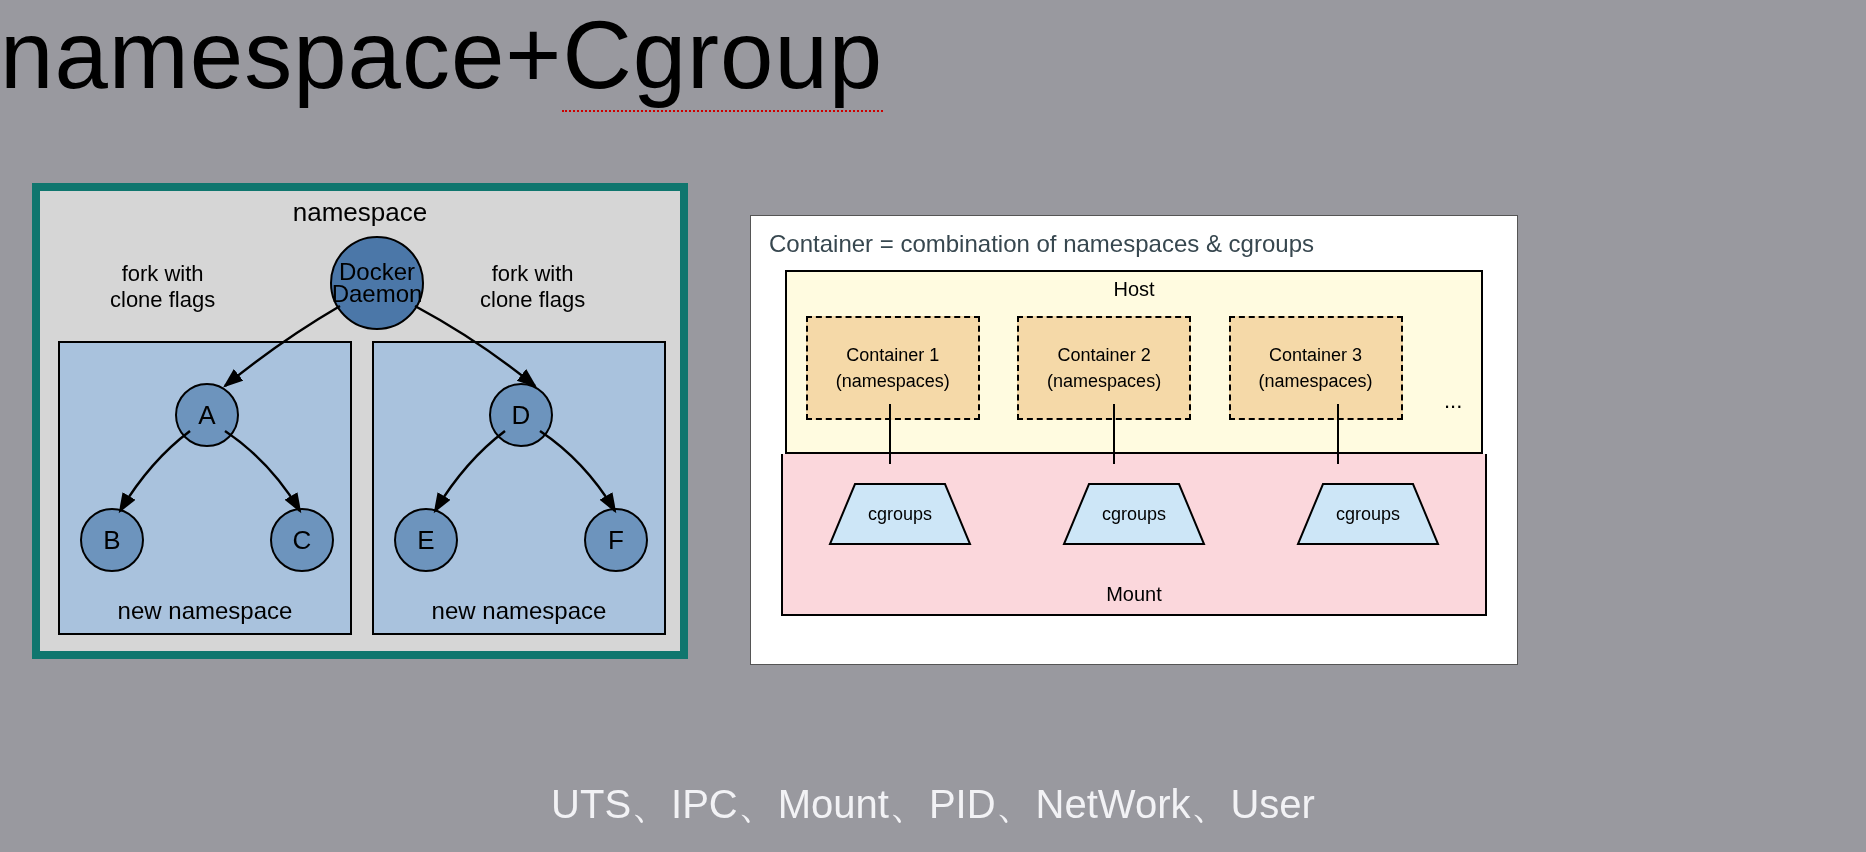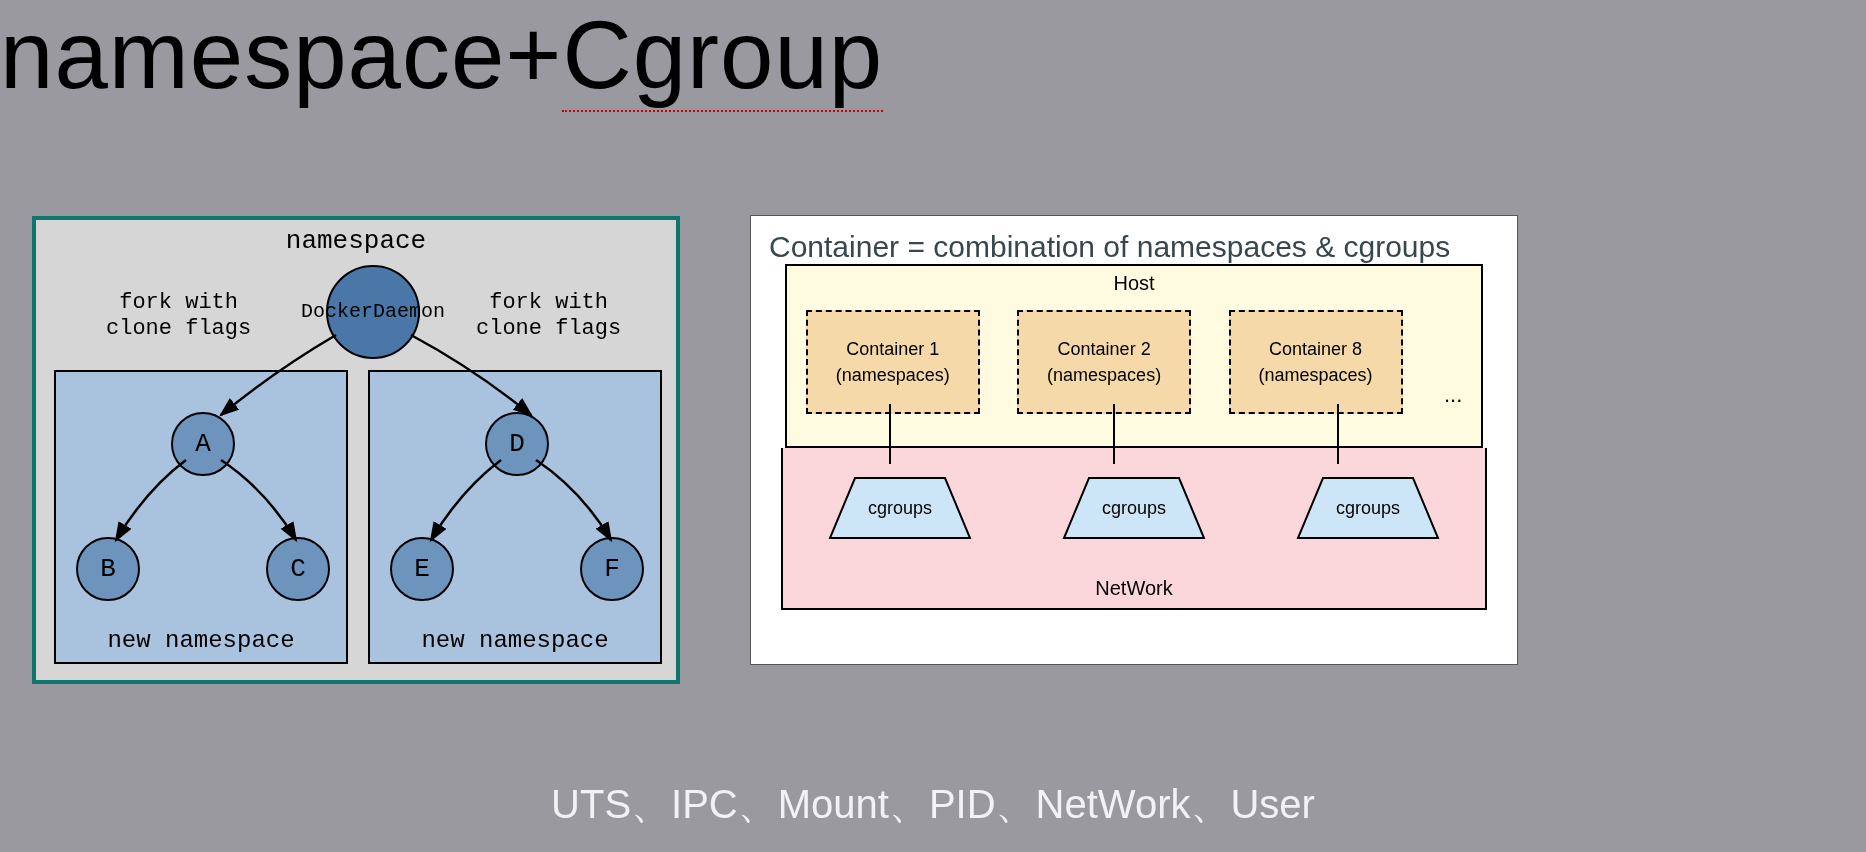--- a/index.html
+++ b/index.html
@@ -1,36 +1,36 @@
 <!DOCTYPE html>
 <html><head>
 <meta charset="utf-8">
 <style>
   html,body{margin:0;padding:0;width:1866px;height:852px;background:#99999f;font-family:Arial,Helvetica,sans-serif;overflow:hidden}
   .title{position:absolute;left:0;right:0;top:0;text-align:left;font-size:96px;letter-spacing:1px;color:#000}
   .underline{border-bottom:2px dotted #c00;padding-bottom:2px}
   .footer{position:absolute;left:0;right:0;bottom:20px;text-align:center;font-size:40px;color:#f2f2f5}
   
-  .left-box{position:absolute;left:32px;top:216px;width:640px;height:460px;background:#d6d6d6;border:4px solid #0f766e;font-family:Liberation Mono, monospace}
+  .left-box{position:absolute;left:32px;top:183px;width:640px;height:460px;background:#d6d6d6;border:8px solid #0f766e;font-family:Liberation Sans, sans-serif}
   .ns-title{position:absolute;top:6px;left:0;right:0;text-align:center;font-size:26px;color:#000}
-  .docker-circle{position:absolute;left:290px;top:45px;width:90px;height:90px;border-radius:50%;background:#4b77a8;border:2px solid #000;display:flex;flex-direction:row;align-items:center;justify-content:center;font-size:20px;line-height:22px;color:#000}
+  .docker-circle{position:absolute;left:290px;top:45px;width:90px;height:90px;border-radius:50%;background:#4b77a8;border:2px solid #000;display:flex;flex-direction:column;align-items:center;justify-content:center;font-size:24px;line-height:22px;color:#000}
   .fork-l{position:absolute;left:70px;top:70px;font-size:22px;line-height:26px;text-align:center;color:#000}
   .fork-r{position:absolute;left:440px;top:70px;font-size:22px;line-height:26px;text-align:center;color:#000}
   .sub-ns{position:absolute;top:150px;width:290px;height:290px;background:#a9c2dd;border:2px solid #000}
   .sub-ns.left{left:18px}
   .sub-ns.right{left:332px}
   .sub-ns-title{position:absolute;bottom:8px;left:0;right:0;text-align:center;font-size:24px;color:#000}
   .node{position:absolute;width:60px;height:60px;border-radius:50%;background:#6d94bd;border:2px solid #000;display:flex;align-items:center;justify-content:center;font-size:26px;color:#000}
   .node.top{left:115px;top:40px}
   .node.bl{left:20px;top:165px}
   .node.br{left:210px;top:165px}
   svg.arrows{position:absolute;left:0;top:0;width:640px;height:460px;pointer-events:none}
   
   .right-box{position:absolute;left:750px;top:215px;width:730px;height:420px;background:#fff;border:1px solid #555;padding:14px 18px;font-family:Arial,Helvetica,sans-serif}
-  .right-title{font-size:30px;color:#37474f;}
+  .right-title{font-size:24px;color:#37474f;margin-bottom:12px}
   .host-box{position:relative;margin:0 16px;height:180px;background:#fffbe0;border:2px solid #000}
   .host-label{position:absolute;top:6px;left:0;right:0;text-align:center;font-size:20px}
   .containers{position:absolute;top:44px;left:0;right:0;display:flex;justify-content:space-around;align-items:flex-start}
   .container{width:170px;height:100px;border:2px dashed #000;background:#f5d9a8;display:flex;flex-direction:column;align-items:center;justify-content:center;font-size:18px;line-height:26px}
   .ellipsis{align-self:flex-end;font-size:22px;padding-bottom:6px;padding-left:4px}
   .kernel-box{position:relative;margin:0 12px;height:160px;background:#fbd7dc;border:2px solid #000;border-top:none}
   .kernel-label{position:absolute;bottom:8px;left:0;right:0;text-align:center;font-size:20px}
   .cg-row{position:absolute;top:20px;left:0;right:0;display:flex;justify-content:space-around}
   .cg{position:relative;width:170px;height:80px;display:flex;align-items:center;justify-content:center}
   .cg svg{position:absolute;left:0;top:0}
@@ -101,21 +101,21 @@
     <div class="containers">
       <div class="container">
         <span>Container 1</span>
         <span>(namespaces)</span>
       </div>
       <div class="container">
         <span>Container 2</span>
         <span>(namespaces)</span>
       </div>
       <div class="container">
-        <span>Container 8</span>
+        <span>Container 3</span>
         <span>(namespaces)</span>
       </div>
       <div class="ellipsis">...</div>
     </div>
   </div>
 
   <div class="kernel-box">
     <div class="cg-row">
       <div class="cg">
         <svg width="170" height="80">
@@ -129,21 +129,21 @@
           </svg>
         <span>cgroups</span>
       </div>
       <div class="cg">
         <svg width="170" height="80">
             <polygon points="40,10 130,10 155,70 15,70" fill="#cde6f7" stroke="#000" stroke-width="2"></polygon>
           </svg>
         <span>cgroups</span>
       </div>
     </div>
-    <div class="kernel-label">NetWork</div>
+    <div class="kernel-label">Mount</div>
   </div>
 
   <div class="connector" style="left:138px;top:188px;height:60px"></div>
   <div class="connector" style="left:362px;top:188px;height:60px"></div>
   <div class="connector" style="left:586px;top:188px;height:60px"></div>
 </div>
 
 <div class="footer">UTS、IPC、Mount、PID、NetWork、User</div>
 
 </body></html>

